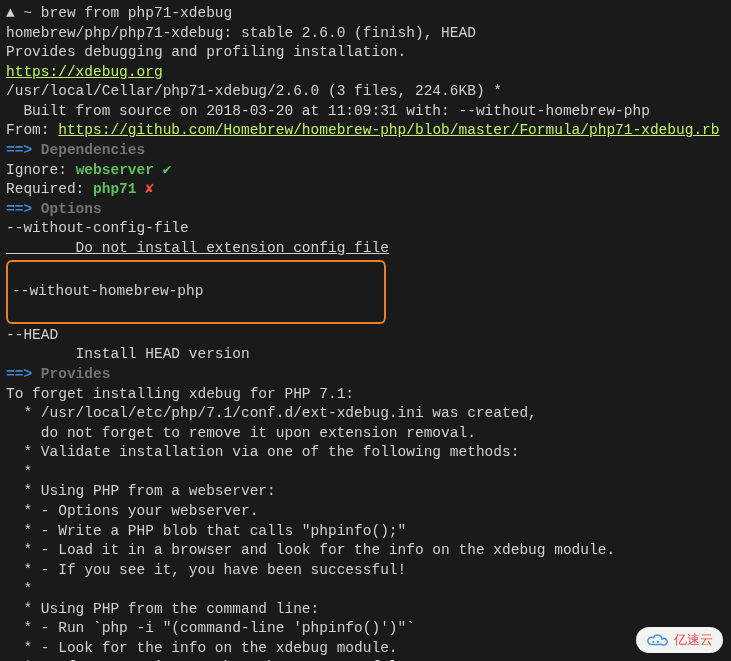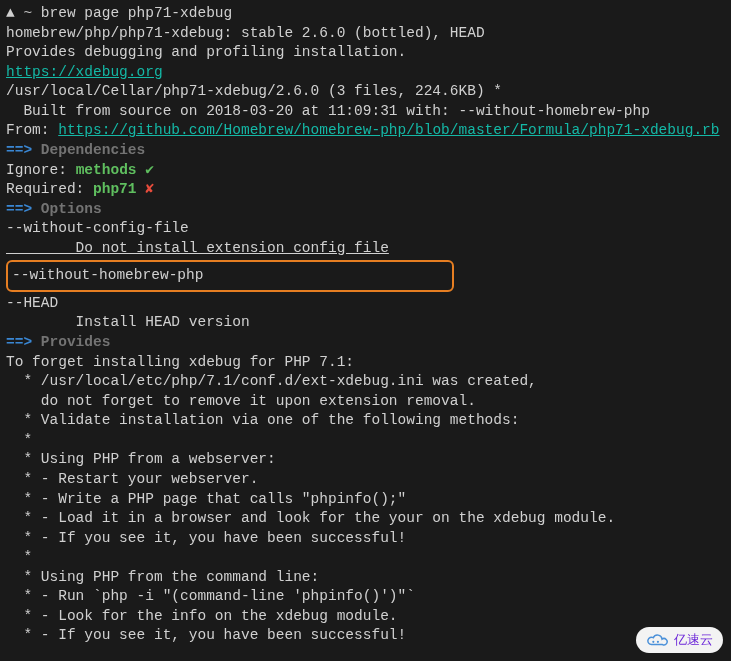--- a/index.html
+++ b/index.html
@@ -24,21 +24,21 @@
       font-weight: bold;
     }
     .tilde {
       color: #c0c0c0;
     }
     .command {
       color: #d0d0d0;
     }
     .underlined {
       text-decoration: underline;
-      color: #14b8a6;
+      color: #bef264;
     }
     .arrow {
       color: #3a87d4;
       font-weight: bold;
     }
     .section-header {
       color: #737373;
       font-weight: bold;
     }
     .build-label {
@@ -55,23 +55,23 @@
       color: #5fbf5f;
       font-weight: bold;
       text-align: center;
     }
     .cross {
       color: #e74c3c;
     }
     .highlight-box {
       border: 2px solid #e67e22;
       border-radius: 6px;
-      padding: 4px 4px;
+      padding: 20px 4px;
       margin: 2px 0;
-      width: 448px;
+      width: 380px;
     }
     .line {
       white-space: pre;
       color: #d0d0d0;
     }
     .watermark {
       position: absolute;
       bottom: 8px;
       right: 8px;
       display: flex;
@@ -82,56 +82,56 @@
       border-radius: 14px;
     }
     .watermark-icon {
       width: 22px;
       height: 16px;
       display: flex;
       align-items: center;
       justify-content: center;
     }
     .watermark-text {
-      color: #6d28d9;
+      color: #ef4444;
       font-family: Arial, sans-serif;
       font-size: 13px;
     }
   </style>
 </head>
 <body>
 
-<div class="line"><span class="prompt-symbol">▲</span> <span class="tilde">~</span> <span class="command">brew page php71-xdebug</span></div>
-<div class="line">homebrew/php/php71-xdebug: stable 2.6.0 (bottled), HEAD</div>
+<div class="line"><span class="prompt-symbol">▲</span> <span class="tilde">~</span> <span class="command">brew from php71-xdebug</span></div>
+<div class="line">homebrew/php/php71-xdebug: stable 2.6.0 (finish), HEAD</div>
 <div class="line">Provides debugging and profiling installation.</div>
 <div class="line"><span class="underlined">https://xdebug.org</span></div>
 <div class="line">/usr/local/Cellar/php71-xdebug/2.6.0 (3 files, 224.6KB) *</div>
 <div class="line">  Built from source on 2018-03-20 at 11:09:31 with: --without-homebrew-php</div>
 <div class="line"><span>From: </span><span class="underlined">https://github.com/Homebrew/homebrew-php/blob/master/Formula/php71-xdebug.rb</span></div>
 <div class="line"><span class="arrow">==&gt;</span> <span class="section-header">Dependencies</span></div>
-<div class="line"><span class="build-label">Ignore: </span><span class="autoconf">methods</span><span class="check"> ✔</span></div>
+<div class="line"><span class="build-label">Ignore: </span><span class="autoconf">webserver</span><span class="check"> ✔</span></div>
 <div class="line"><span class="build-label">Required: </span><span class="php71">php71</span><span class="cross"> ✘</span></div>
 <div class="line"><span class="arrow">==&gt;</span> <span class="section-header">Options</span></div>
 <div class="line">--without-config-file</div>
 <div class="line underlined">        Do not install extension config file</div>
 <div class="highlight-box">
 <div class="line">--without-homebrew-php</div>
 </div>
 <div class="line">--HEAD</div>
 <div class="line">        Install HEAD version</div>
 <div class="line"><span class="arrow">==&gt;</span> <span class="section-header">Provides</span></div>
 <div class="line">To forget installing xdebug for PHP 7.1:</div>
 <div class="line">  * /usr/local/etc/php/7.1/conf.d/ext-xdebug.ini was created,</div>
 <div class="line">    do not forget to remove it upon extension removal.</div>
 <div class="line">  * Validate installation via one of the following methods:</div>
 <div class="line">  *</div>
 <div class="line">  * Using PHP from a webserver:</div>
-<div class="line">  * - Restart your webserver.</div>
-<div class="line">  * - Write a PHP page that calls "phpinfo();"</div>
-<div class="line">  * - Load it in a browser and look for the your on the xdebug module.</div>
+<div class="line">  * - Options your webserver.</div>
+<div class="line">  * - Write a PHP blob that calls "phpinfo();"</div>
+<div class="line">  * - Load it in a browser and look for the info on the xdebug module.</div>
 <div class="line">  * - If you see it, you have been successful!</div>
 <div class="line">  *</div>
 <div class="line">  * Using PHP from the command line:</div>
 <div class="line">  * - Run `php -i "(command-line 'phpinfo()')"`</div>
 <div class="line">  * - Look for the info on the xdebug module.</div>
 <div class="line">  * - If you see it, you have been successful!</div>
 
 <div class="watermark">
   <span class="watermark-icon">
     <svg viewBox="0 0 24 16" width="22" height="16">

